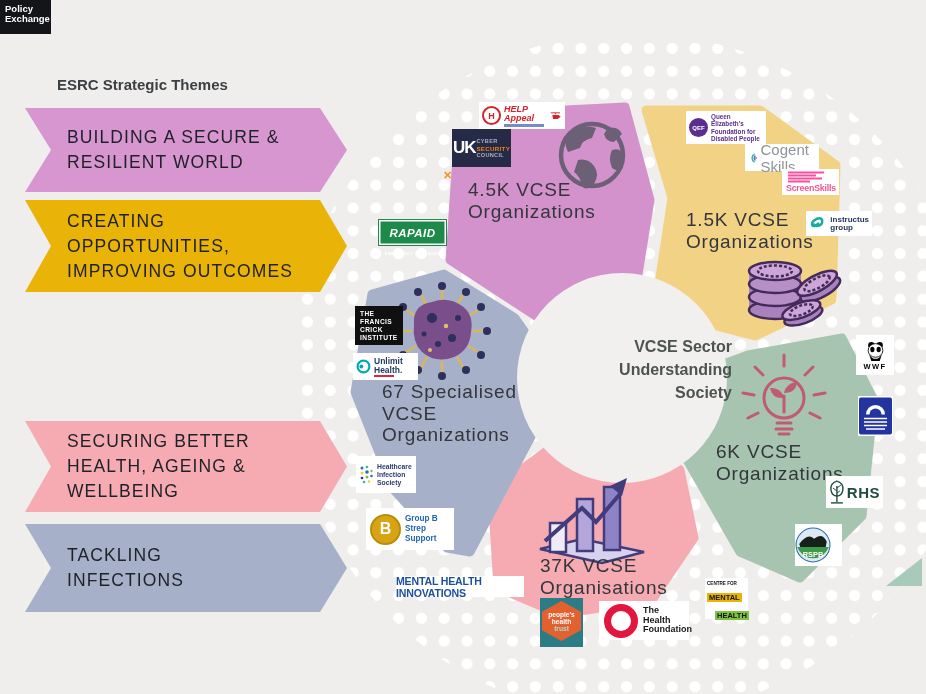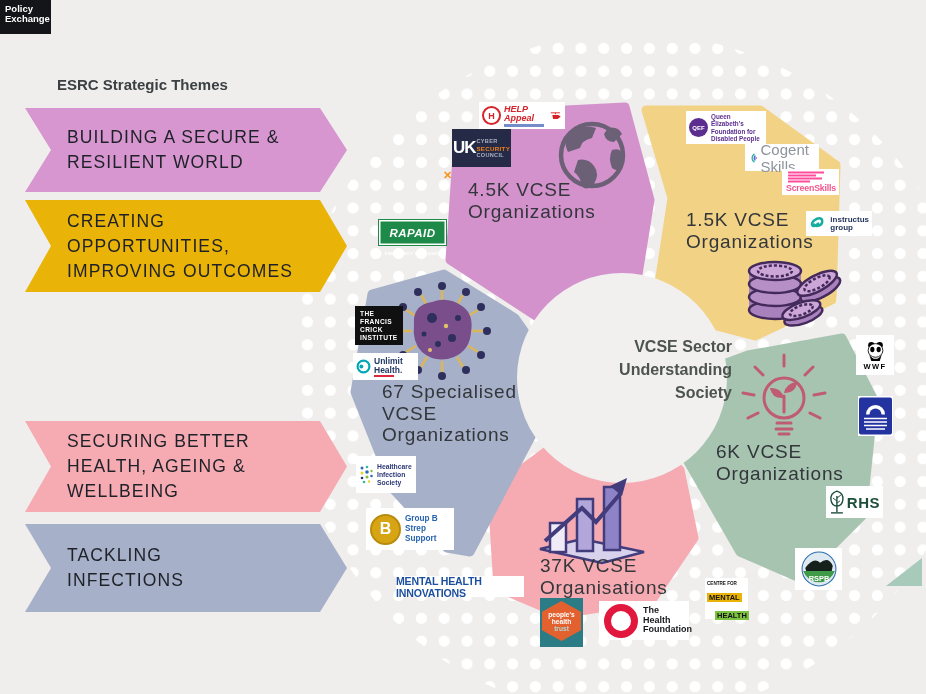--- a/index.html
+++ b/index.html
@@ -55,23 +55,23 @@
   .l-cogent{left:745px;top:144px;width:74px;height:27px;padding:2px 3px;gap:3px;}
   .cogent-name{font-size:15px;color:#8e949c;}
   .l-screen{left:782px;top:169px;width:57px;height:26px;flex-direction:column;align-items:flex-start;
             justify-content:center;padding:2px 4px;}
   .screen-name{font-size:8.8px;font-weight:bold;color:#f0568c;letter-spacing:-.2px;}
   .l-instr{left:806px;top:211px;width:66px;height:25px;padding:2px 3px;gap:3px;}
   .instr-lines{font-size:8px;font-weight:bold;color:#26365c;line-height:8px;}
   .l-wwf{left:856px;top:335px;width:38px;height:40px;flex-direction:column;justify-content:center;gap:1px;}
   .wwf-name{font-size:7.5px;font-weight:bold;color:#000;letter-spacing:1.5px;line-height:7px;}
   .l-marine{left:858px;top:396px;width:35px;height:40px;justify-content:center;padding:1px;}
-  .l-rhs{left:826px;top:476px;width:57px;height:32px;padding:2px 3px;gap:2px;justify-content:center;margin-top:10px;}
+  .l-rhs{left:826px;top:476px;width:57px;height:32px;padding:2px 3px;gap:2px;justify-content:center;}
   .rhs-name{font-size:15px;font-weight:bold;color:#1d4d3b;letter-spacing:.5px;}
-  .l-rspb{left:795px;top:548px;width:47px;height:42px;justify-content:center;}
+  .l-rspb{left:795px;top:524px;width:47px;height:42px;}
   .l-crick{left:355px;top:306px;width:48px;height:39px;background:#101010;display:block;
            padding:4px 0 0 5px;color:#fff;font-size:6.6px;font-weight:bold;line-height:8px;letter-spacing:.4px;}
   .l-unlimit{left:353px;top:353px;width:65px;height:27px;padding:2px 3px;gap:3px;}
   .unlimit-lines{font-size:8.5px;font-weight:bold;color:#223a66;line-height:9px;}
   .unlimit-bar{width:20px;height:2px;background:#e0263a;}
   .l-his{left:356px;top:456px;width:60px;height:37px;padding:3px;gap:3px;}
   .his-lines{font-size:6.8px;font-weight:bold;color:#2c3a75;line-height:8px;}
   .l-gbss{left:366px;top:508px;width:88px;height:42px;padding:3px 4px;gap:4px;}
   .gbss-circle{width:27px;height:27px;border-radius:50%;background:#d7a514;color:#fff;font-size:16px;font-weight:bold;
                display:flex;align-items:center;justify-content:center;border:2px solid #b98c0c;flex:none;}

